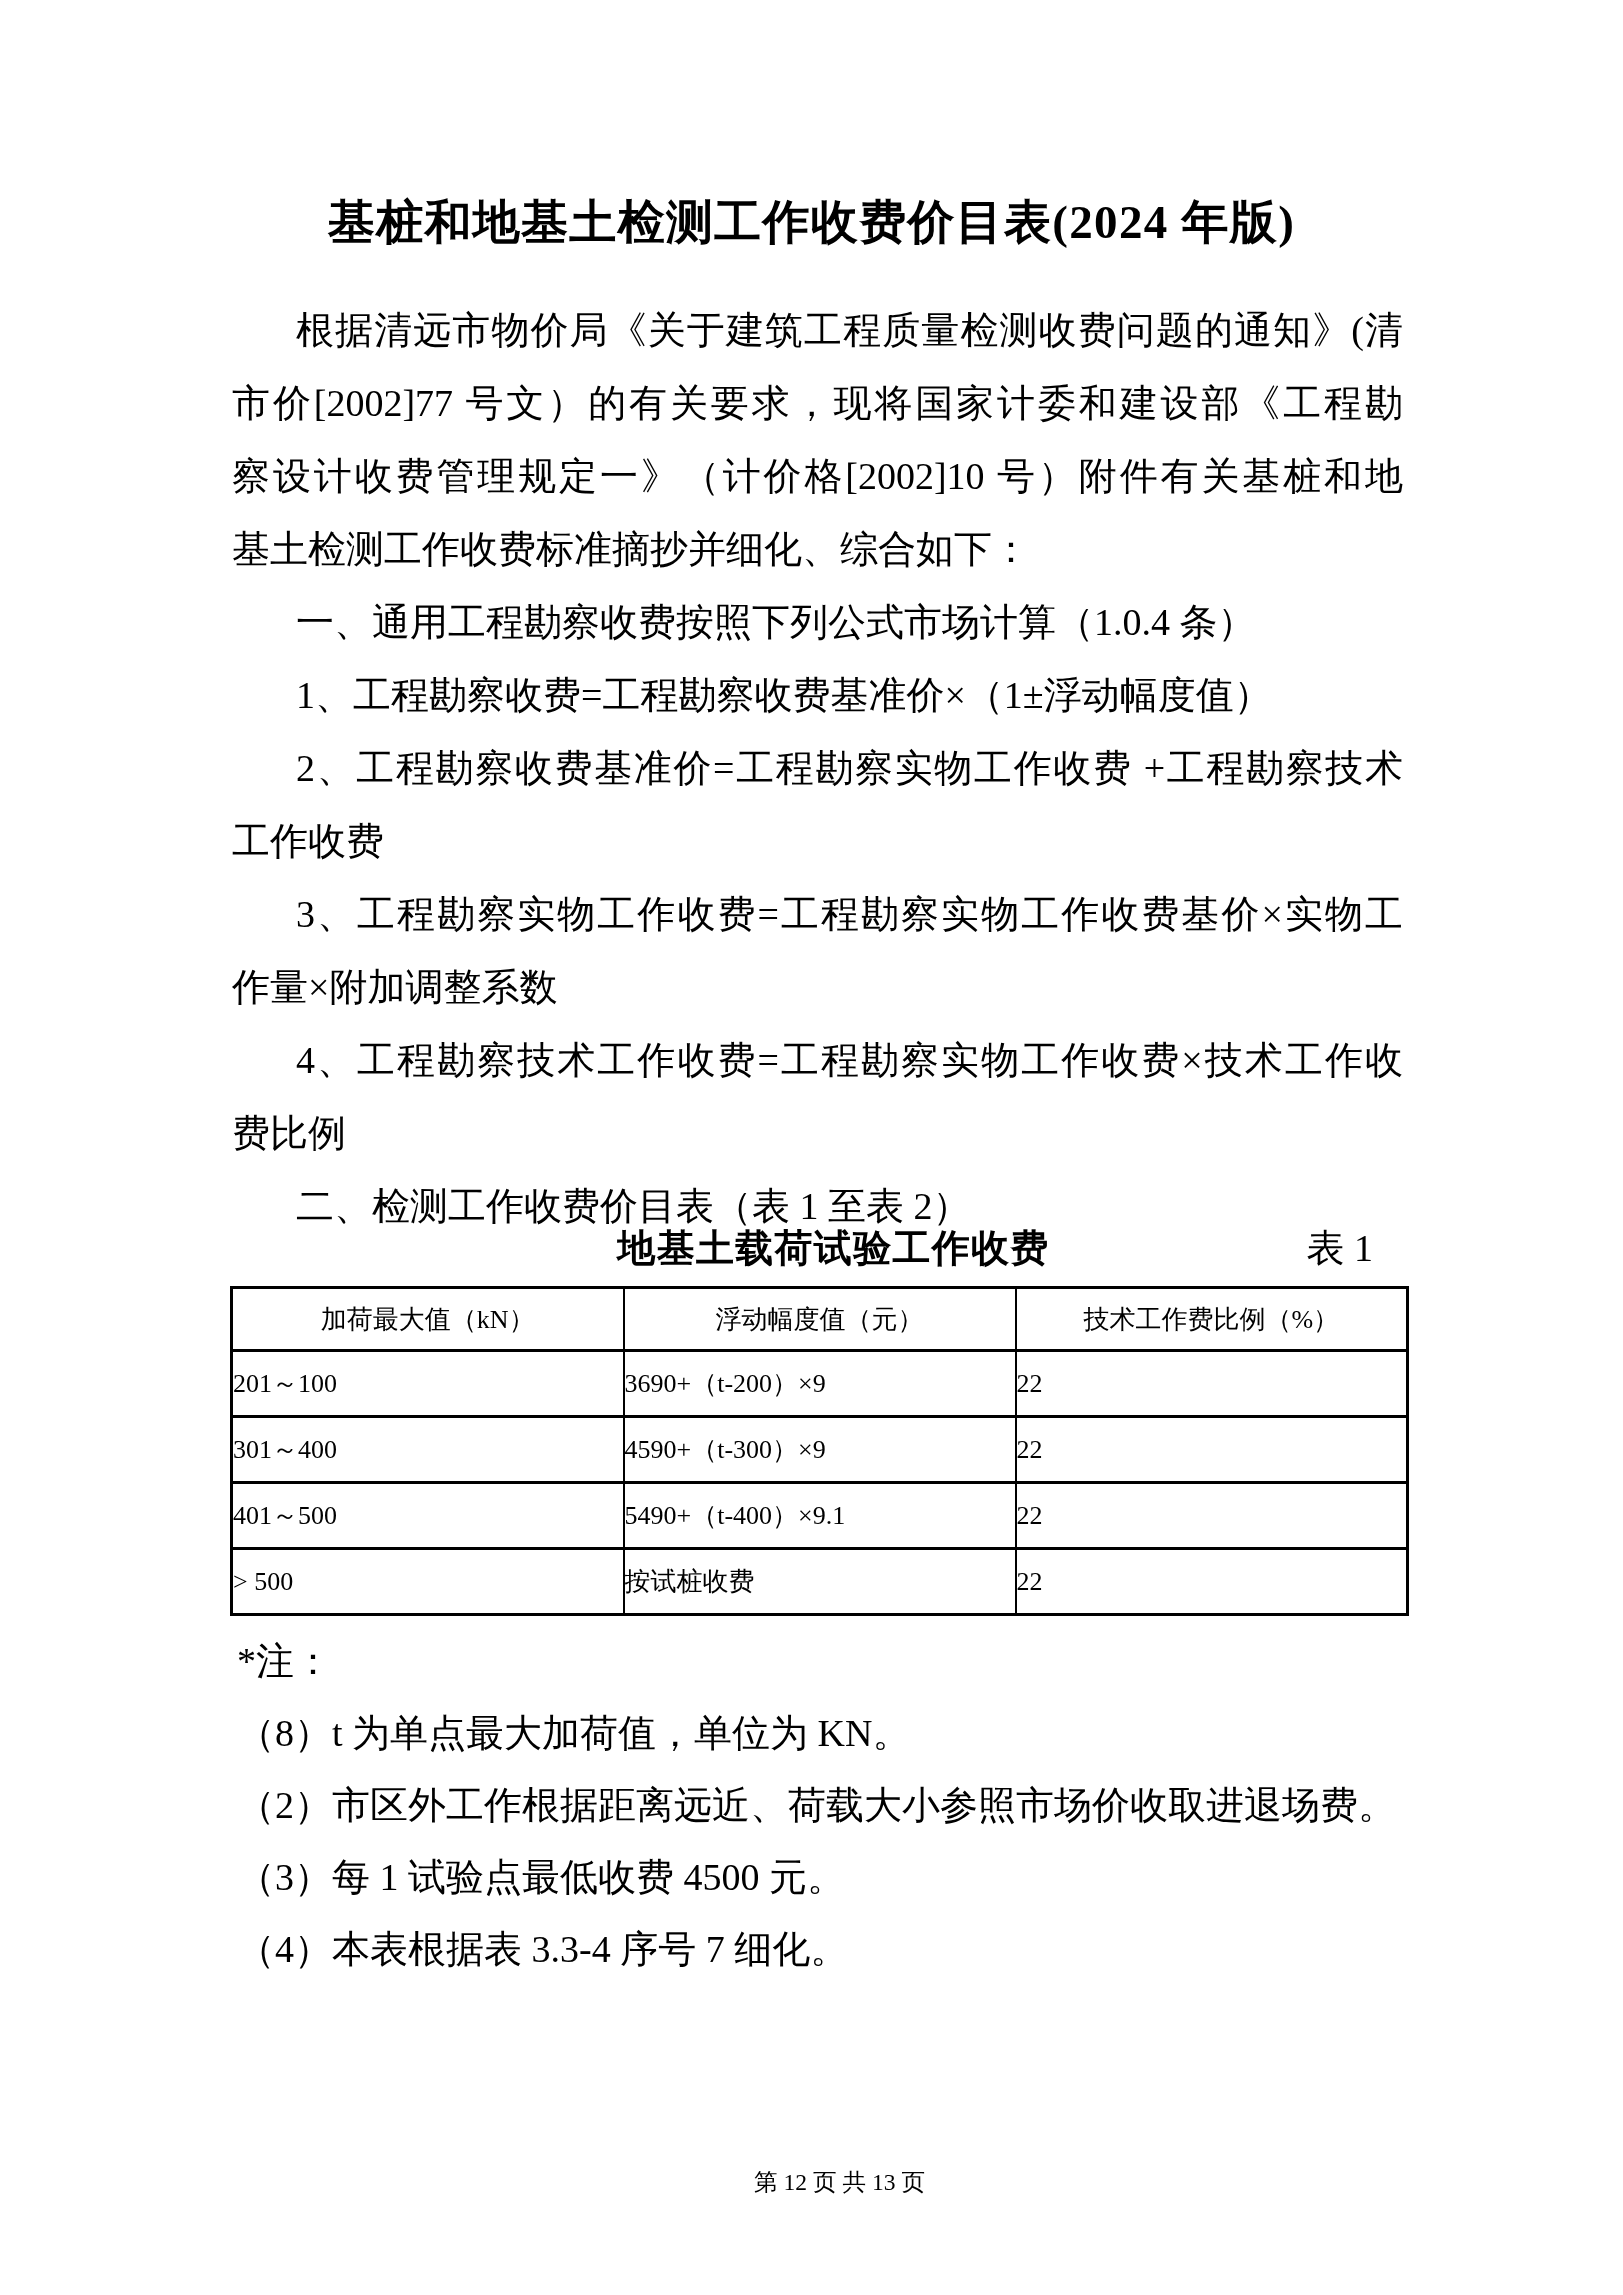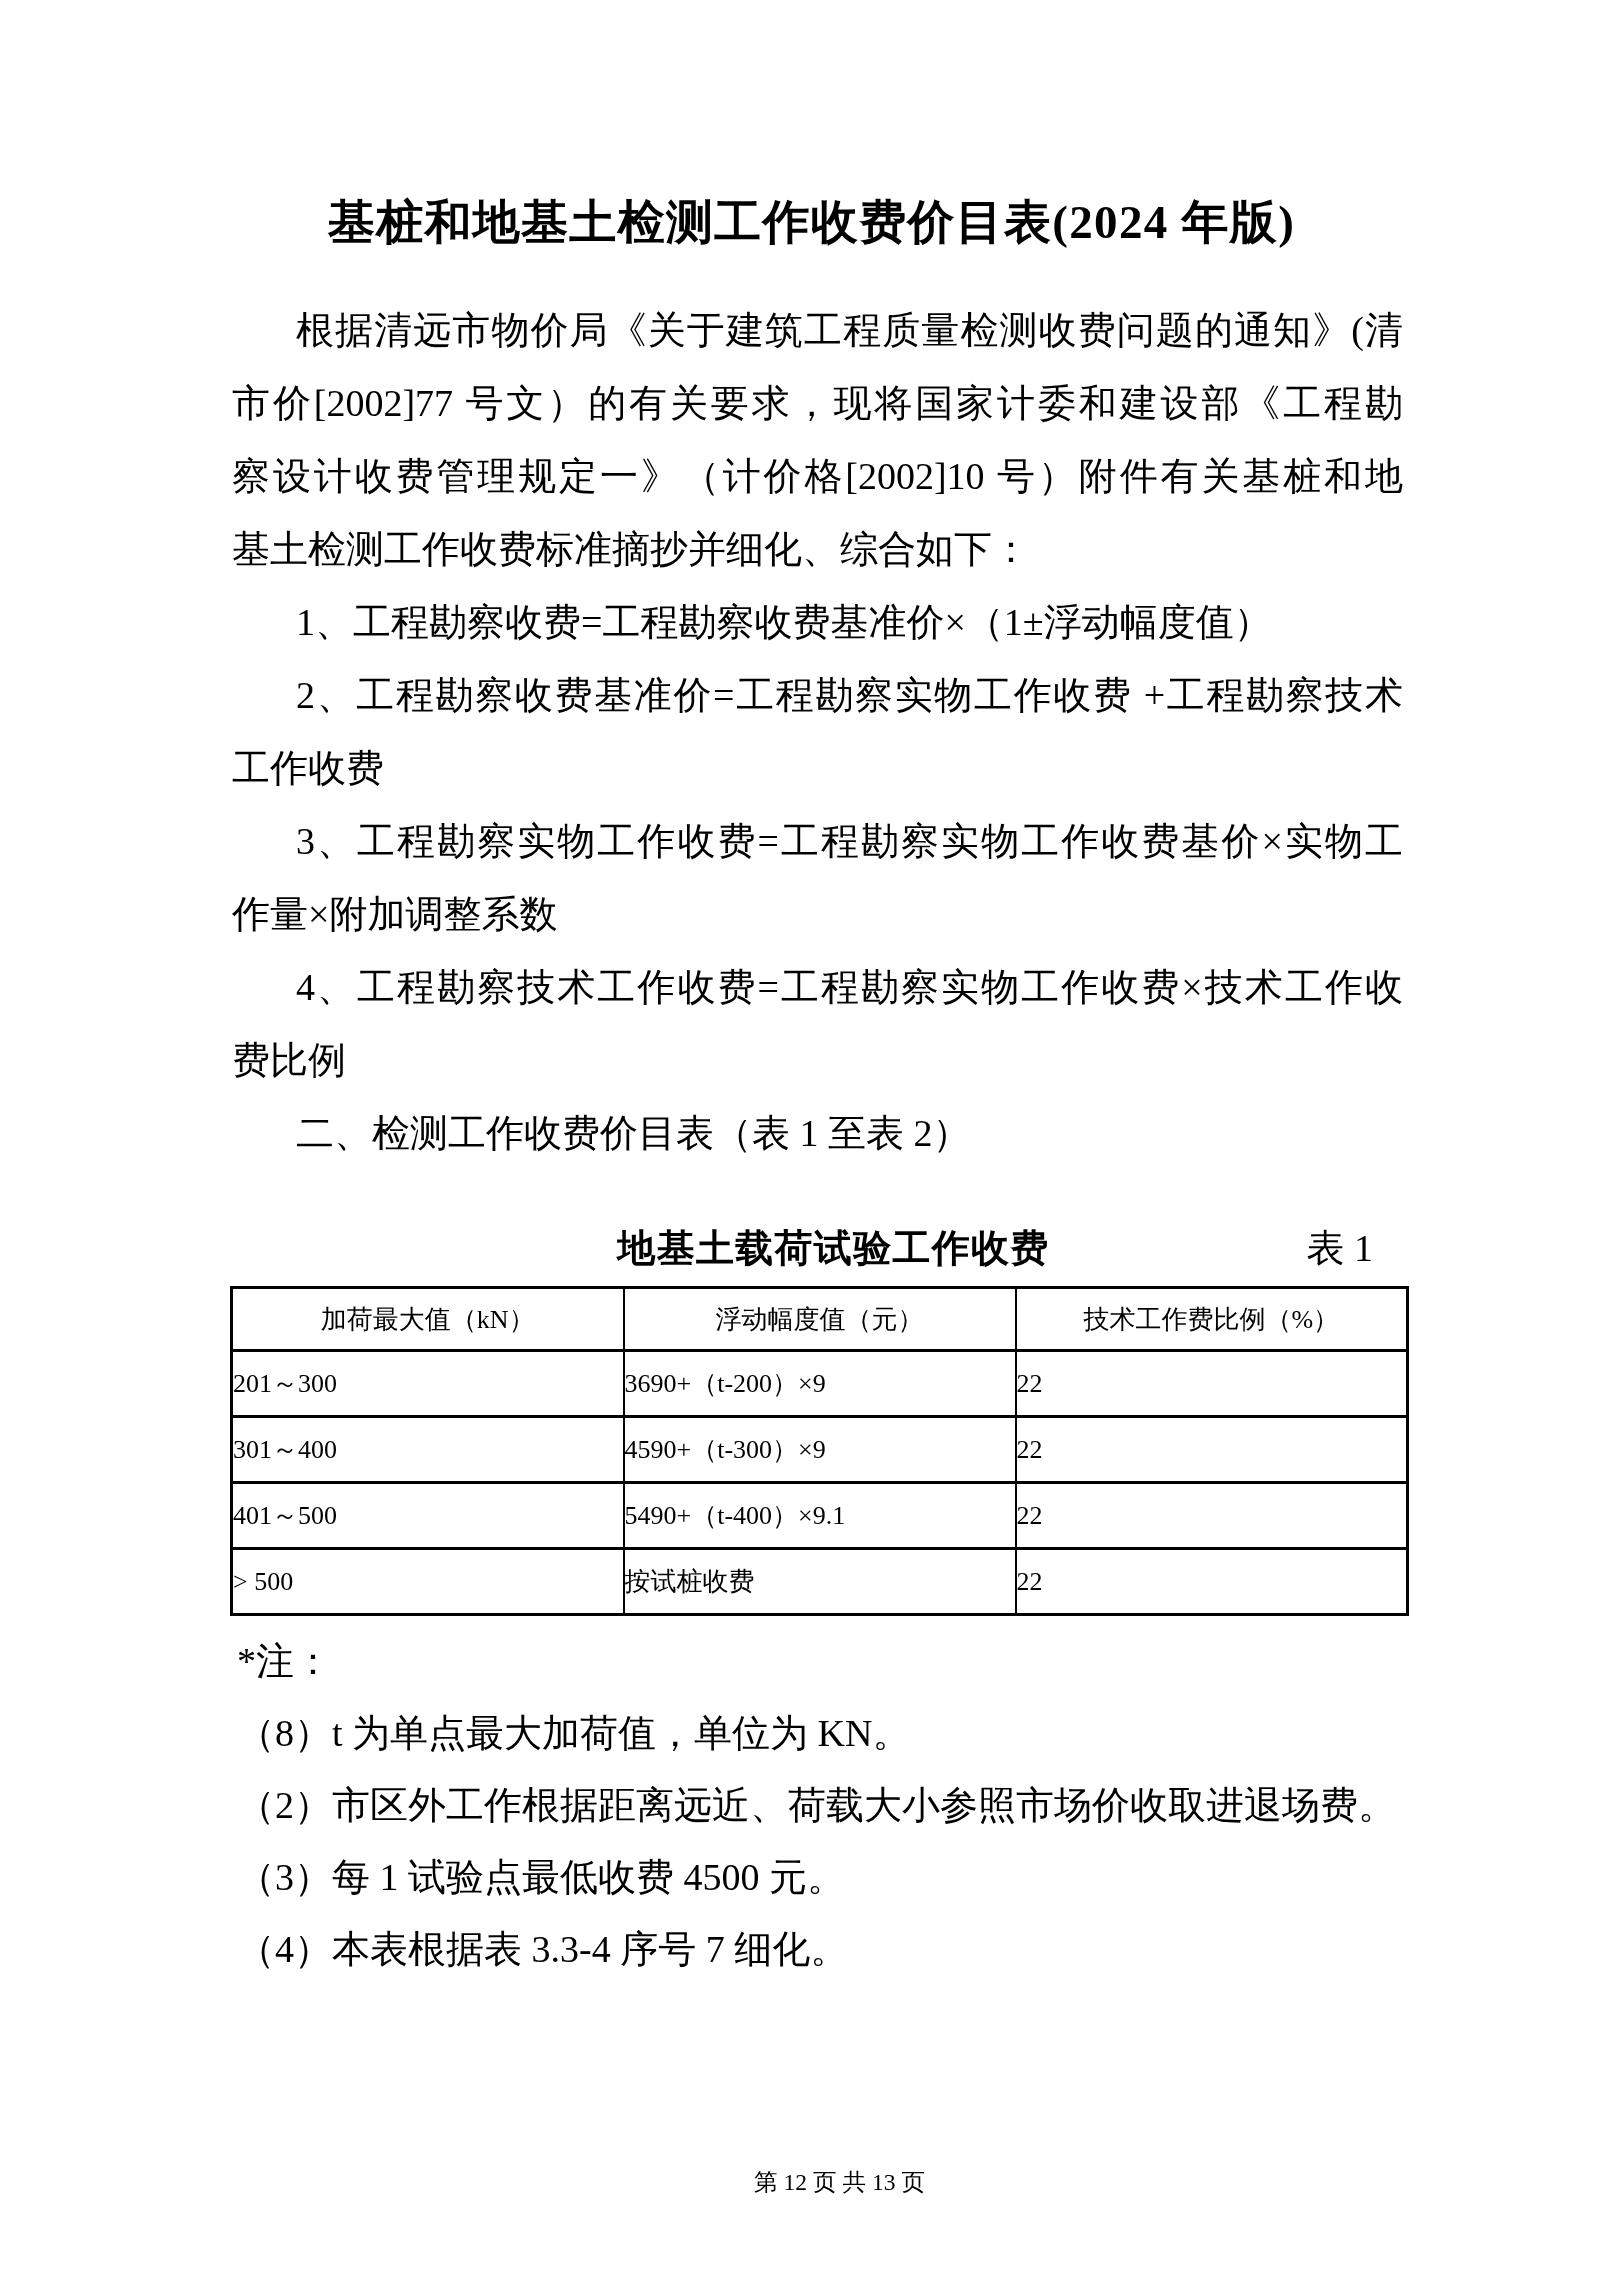--- a/index.html
+++ b/index.html
@@ -114,20 +114,21 @@
 
 <div class="page">
 
   <div class="title">基桩和地基土检测工作收费价目表(2024 年版)</div>
 
   <div class="body-block" id="body-lines">
       <div class="line ind just">根据清远市物价局《关于建筑工程质量检测收费问题的通知》(清</div>
       <div class="line just">市价[2002]77 号文）的有关要求，现将国家计委和建设部《工程勘</div>
       <div class="line just">察设计收费管理规定一》（计价格[2002]10 号）附件有关基桩和地</div>
       <div class="line">基土检测工作收费标准摘抄并细化、综合如下：</div>
+      <div class="line ind">一、通用工程勘察收费按照下列公式市场计算（1.0.4 条）</div>
       <div class="line ind">1、工程勘察收费=工程勘察收费基准价×（1±浮动幅度值）</div>
       <div class="line ind just">2、工程勘察收费基准价=工程勘察实物工作收费 +工程勘察技术</div>
       <div class="line">工作收费</div>
       <div class="line ind just">3、工程勘察实物工作收费=工程勘察实物工作收费基价×实物工</div>
       <div class="line">作量×附加调整系数</div>
       <div class="line ind just">4、工程勘察技术工作收费=工程勘察实物工作收费×技术工作收</div>
       <div class="line">费比例</div>
       <div class="line ind">二、检测工作收费价目表（表 1 至表 2）</div>
     </div>
 
@@ -139,21 +140,21 @@
   <table class="fee-table">
     <thead>
       <tr id="table-head-row">
           <th>加荷最大值（kN）</th>
           <th>浮动幅度值（元）</th>
           <th>技术工作费比例（%）</th>
         </tr>
     </thead>
     <tbody id="table-body">
         <tr>
-          <td>201～300</td>
+          <td>201～100</td>
           <td>3690+（t-200）×9</td>
           <td>22</td>
         </tr>
         <tr>
           <td>301～400</td>
           <td>4590+（t-300）×9</td>
           <td>22</td>
         </tr>
         <tr>
           <td>401～500</td>

